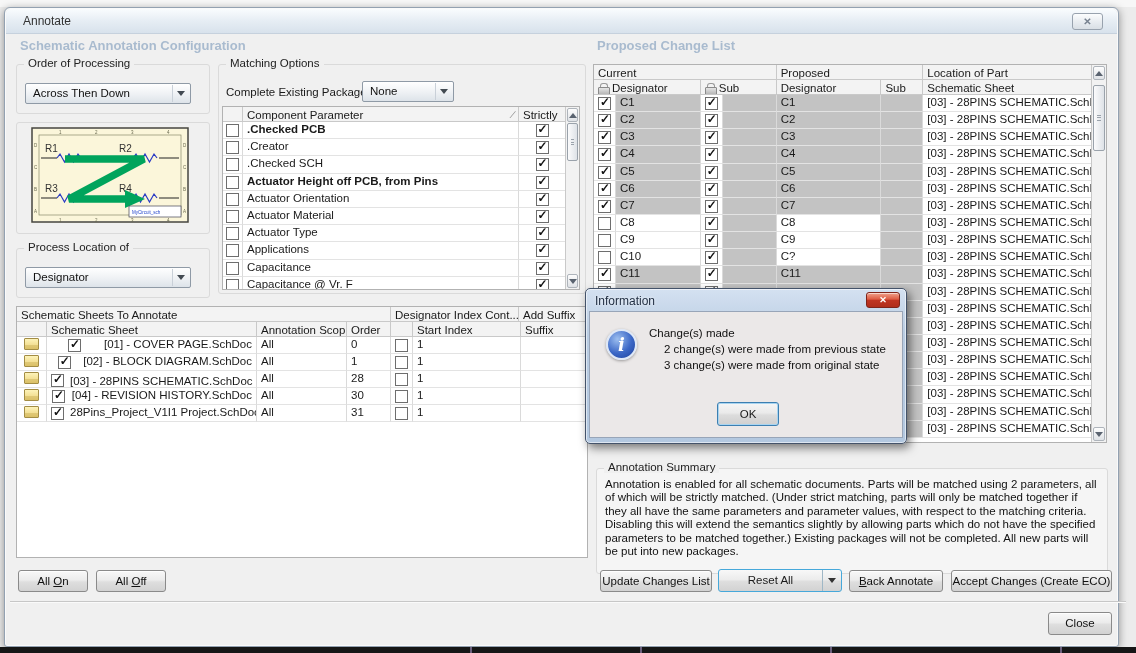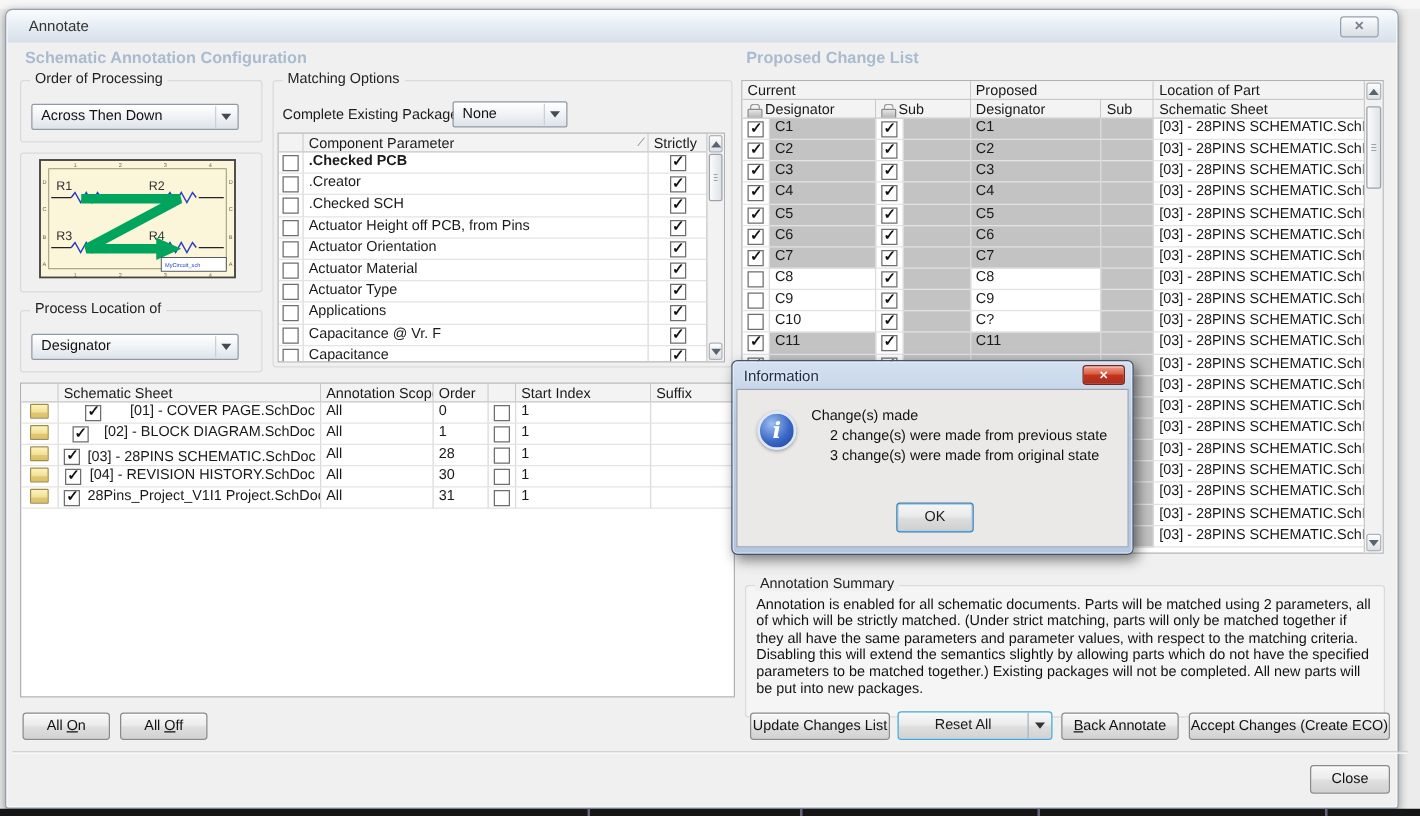--- a/index.html
+++ b/index.html
@@ -248,21 +248,21 @@
           </div>
           <div class="cell" style="width: 276px; height: 17.2px;">.Checked SCH</div>
           <div class="cell cbcell" style="width: 46px; height: 17.2px; border-right: none;">
             <div class="cb checked"></div>
           </div>
         </div>
         <div class="trow" style="height: 17.2px;">
           <div class="cell cbcell" style="width: 20px; height: 17.2px;">
             <div class="cb"></div>
           </div>
-          <div class="cell" style="width: 276px; height: 17.2px;">Actuator Height off PCB, from Pins</div>
+          <div class="cell" style="width: 276px; height: 17.2px; font-weight: bold;">Actuator Height off PCB, from Pins</div>
           <div class="cell cbcell" style="width: 46px; height: 17.2px; border-right: none;">
             <div class="cb checked"></div>
           </div>
         </div>
         <div class="trow" style="height: 17.2px;">
           <div class="cell cbcell" style="width: 20px; height: 17.2px;">
             <div class="cb"></div>
           </div>
           <div class="cell" style="width: 276px; height: 17.2px;">Actuator Orientation</div>
           <div class="cell cbcell" style="width: 46px; height: 17.2px; border-right: none;">
@@ -293,44 +293,49 @@
           </div>
           <div class="cell" style="width: 276px; height: 17.2px;">Applications</div>
           <div class="cell cbcell" style="width: 46px; height: 17.2px; border-right: none;">
             <div class="cb checked"></div>
           </div>
         </div>
         <div class="trow" style="height: 17.2px;">
           <div class="cell cbcell" style="width: 20px; height: 17.2px;">
             <div class="cb"></div>
           </div>
+          <div class="cell" style="width: 276px; height: 17.2px;">Capacitance</div>
+          <div class="cell cbcell" style="width: 46px; height: 17.2px; border-right: none;">
+            <div class="cb checked"></div>
+          </div>
+        </div>
+        <div class="trow" style="height: 17.2px;">
+          <div class="cell cbcell" style="width: 20px; height: 17.2px;">
+            <div class="cb"></div>
+          </div>
           <div class="cell" style="width: 276px; height: 17.2px;">Capacitance @ Vr. F</div>
-          <div class="cell cbcell" style="width: 46px; height: 17.2px; border-right: none;">
-            <div class="cb checked"></div>
-          </div>
-        </div>
-        <div class="trow" style="height: 17.2px;">
-          <div class="cell cbcell" style="width: 20px; height: 17.2px;">
-            <div class="cb"></div>
-          </div>
-          <div class="cell" style="width: 276px; height: 17.2px;">Capacitance</div>
           <div class="cell cbcell" style="width: 46px; height: 17.2px; border-right: none;">
             <div class="cb checked"></div>
           </div>
         </div>
       </div>
   </div>
   <div class="sbar" style="position:absolute; right:0; top:0; bottom:0; width:14px;">
     <div class="sarr up"></div>
     <div class="thumb" style="top:16px; height:38px;"></div>
     <div class="sarr down"></div>
   </div>
 </div>
 
 <div class="tbl" style="left:16px; top:306px; width:572px; height:252px;">
+  <div class="trow">
+    <div class="hcell" style="width:374px;">Schematic Sheets To Annotate</div>
+    <div class="hcell" style="width:128px;">Designator Index Cont...</div>
+    <div class="hcell" style="width:68px; border-right:none;">Add Suffix</div>
+  </div>
   <div class="trow">
     <div class="hcell" style="width:30px;"></div>
     <div class="hcell" style="width:210px;">Schematic Sheet</div>
     <div class="hcell" style="width:90px;">Annotation Scope</div>
     <div class="hcell" style="width:44px;">Order</div>
     <div class="hcell" style="width:22px;"></div>
     <div class="hcell" style="width:108px;">Start Index</div>
     <div class="hcell" style="width:66px; border-right:none;">Suffix</div>
   </div>
   <div id="sheet-rows">

